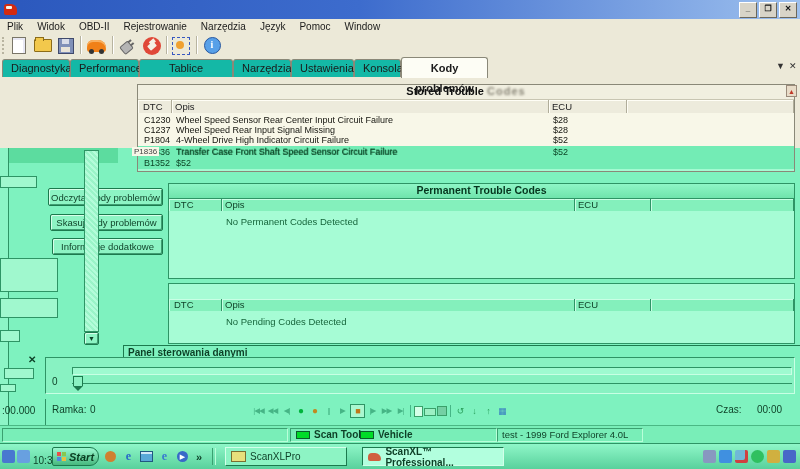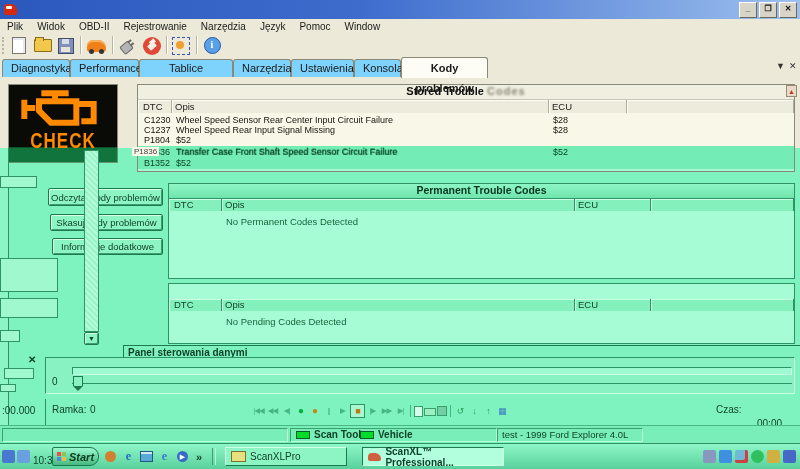--- a/index.html
+++ b/index.html
@@ -42,21 +42,21 @@
   .ic-plug:after{content:"";position:absolute;left:11px;top:5px;width:4px;height:2px;background:#666;box-shadow:0 4px 0 #666;}
   .ic-plug-red{width:18px;height:18px;border-radius:50%;background:#e04838;display:flex;align-items:center;justify-content:center;}
   .ic-plug-red .pin{width:8px;height:6px;background:#f4f0e4;border-radius:1px;transform:rotate(-40deg);box-shadow:3px -3px 0 -1px #f4f0e4;}
   .ic-target{width:16px;height:16px;border:1px dashed #3858c0;position:relative;}
   .ic-target:before{content:"";position:absolute;left:3px;top:3px;width:8px;height:8px;border-radius:50%;background:#f0a030;}
   .ic-info{width:15px;height:15px;border-radius:50%;background:#58a0e8;border:1px solid #2858a0;color:#fff;
     font-size:10px;font-weight:bold;text-align:center;line-height:14px;font-family:"Liberation Serif",serif;}
 
   
   .tabrow{left:0;top:57px;width:800px;height:21px;background:#ece9d8;}
-  .tab{position:absolute;top:2px;height:18px;background:#7dd3fc;border:1px solid #8a8878;border-bottom:none;
+  .tab{position:absolute;top:2px;height:18px;background:#14b8a6;border:1px solid #8a8878;border-bottom:none;
     border-radius:3px 3px 0 0;font-size:11px;color:#1a1a1a;text-align:center;line-height:17px;padding:0 8px;box-sizing:border-box;}
   .tab.active{top:0;height:21px;background:#fdfdf5;font-weight:bold;line-height:20px;z-index:2;}
   .tab-ctl{position:absolute;top:4px;font-size:9px;color:#333;}
 
   
   .page-top{left:0;top:78px;width:800px;height:70px;background:#ece9d8;}
   .zone-green{left:0;top:148px;width:800px;height:295px;background:#7ef2bf;}
 
   
   .check-panel{left:8px;top:84px;width:110px;height:79px;border:1px solid #8a8878;box-sizing:border-box;
@@ -219,26 +219,20 @@
     <div class="tab" style="left:291px;width:63px;">Ustawienia</div>
     <div class="tab" style="left:354px;width:47px;">Konsola</div>
     <div class="tab active" style="left:401px;width:87px;">Kody problemów</div>
     <span class="tab-ctl" style="left:776px;">▼</span>
     <span class="tab-ctl" style="left:789px;">✕</span>
   </div>
 
   <div class="abs page-top"></div>
   <div class="abs zone-green"></div>
 
-  <div class="abs check-panel">
-    <svg width="90" height="40" viewBox="0 0 64 30" style="position:absolute;left:9px;top:3px;">
-      <path d="M18 4 h16 M26 4 v6 M46 12 h9 v13 h-7 M9 15 h-6 M3 11 v10 M14 10 h28 v16 h-19 l-9 -9 v-7" fill="none" stroke="#ff8a00" stroke-width="4.5" stroke-linecap="square"></path>
-    </svg>
-    <div class="check-word">CHECK</div>
-  </div>
   <div class="abs check-tint"></div>
 
   <div class="abs sgroup">
     <div class="sg-title">
       <span>Stored Trouble</span>
       <span class="garble">Codes</span>
     </div>
     <div class="sg-head">
       <div class="hc c1">DTC</div>
       <div class="hc c2">Opis</div>
@@ -250,20 +244,21 @@
       <div class="c2">Wheel Speed Sensor Rear Center Input Circuit Failure</div>
       <div class="c3">$28</div>
     </div>
     <div class="sg-row" style="top:40px;">
       <div class="c1">C1237</div>
       <div class="c2">Wheel Speed Rear Input Signal Missing</div>
       <div class="c3">$28</div>
     </div>
     <div class="sg-row" style="top:50px;">
       <div class="c1">P1804</div>
+      <div class="c2">4-Wheel Drive High Indicator Circuit Failure</div>
       <div class="c3">$52</div>
     </div>
     <div class="sg-green">
       <div class="sg-row dbl" style="top:1px;">
         <div class="c1">P1836</div>
         <div class="c2">Transfer Case Front Shaft Speed Sensor Circuit Failure</div>
         <div class="c3">$52</div>
       </div>
       <div class="sg-row" style="top:12px;">
         <div class="c1">B1352</div>
@@ -344,21 +339,21 @@
     <span class="mini mini-folder"></span>
     <span class="mini mini-floppy"></span>
     <span class="pbsep"></span>
     <span class="pbx">↺</span>
     <span class="pbx">↓</span>
     <span class="pbx">↑</span>
     <span class="pbx" style="color:#3a80c0;">▦</span>
   </div>
 
   <div class="abs gtext" style="left:716px;top:404px;">Czas:</div>
-  <div class="abs gtext" style="left:757px;top:404px;margin-top:14px;">00:00</div>
+  <div class="abs gtext" style="left:757px;top:404px;">00:00</div>
 
   <div class="abs statusbar">
     <div class="scell" style="left:2px;width:286px;"></div>
     <div class="scell" style="left:290px;width:207px;">
       <div class="led" style="left:5px;top:2px;"></div>
       <span class="abs sbold" style="left:23px;top:0;">Scan Tool</span>
       <div class="led" style="left:69px;top:2px;"></div>
       <span class="abs sbold" style="left:87px;top:0;">Vehicle</span>
     </div>
     <div class="scell" style="left:497px;width:146px;padding-left:4px;">test - 1999 Ford Explorer 4.0L SOHC</div>

